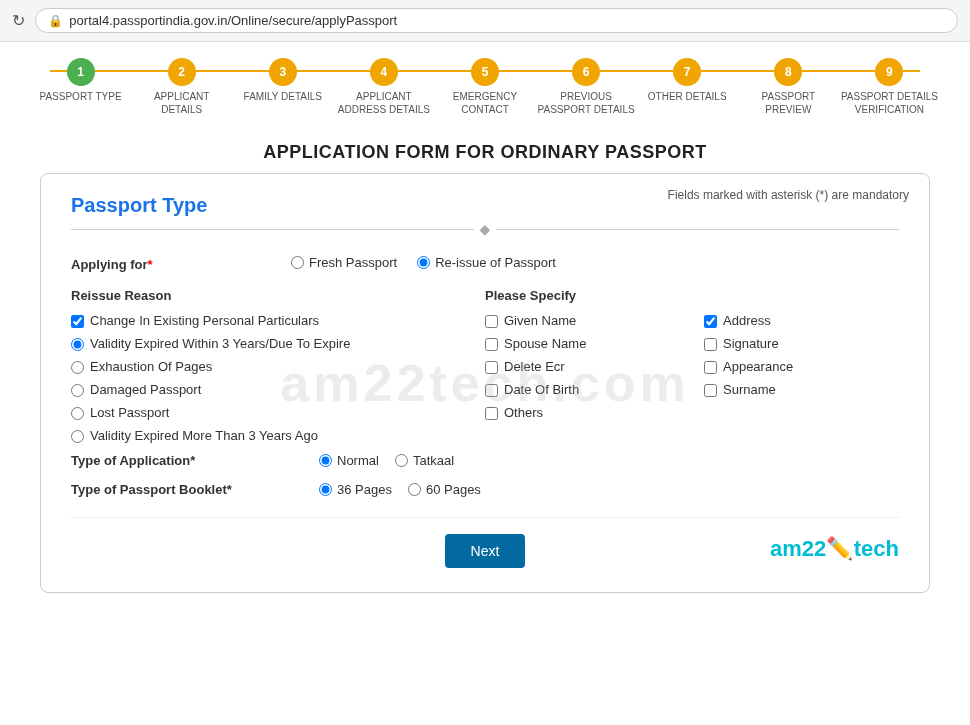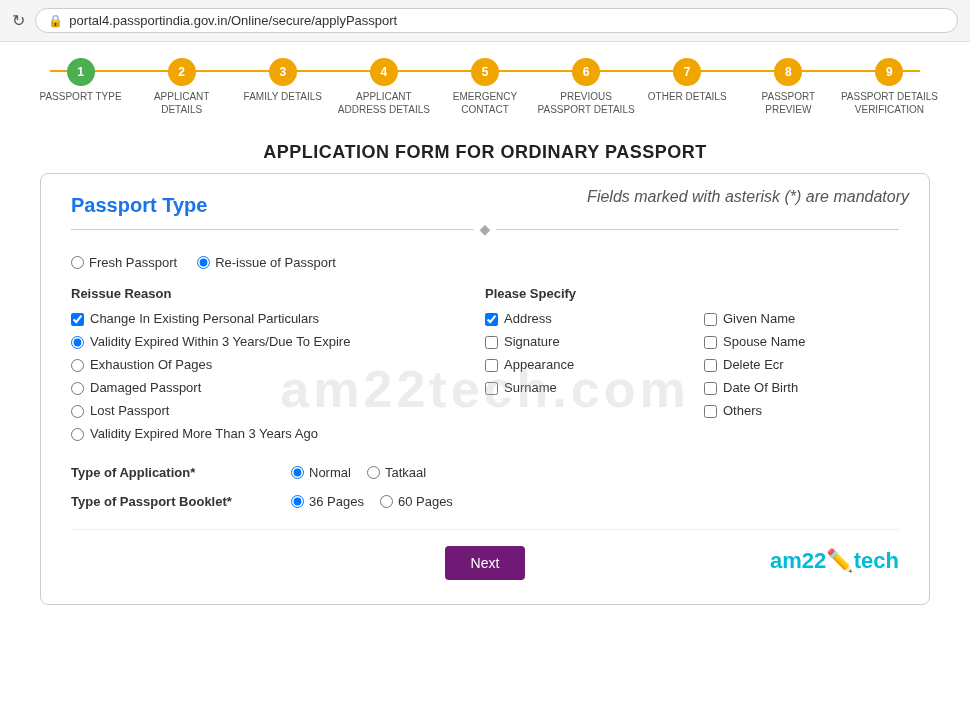--- a/index.html
+++ b/index.html
@@ -108,23 +108,22 @@
       border: 1px solid #ccc;
       border-radius: 8px;
       padding: 20px 30px 24px;
       background: white;
       position: relative;
     }
     .mandatory-note {
       position: absolute;
       top: 14px;
       right: 20px;
-      font-size: 16px;
+      font-size: 12px;
       color: #555;
-      font-style: italic;
     }
 
     
     .section-title {
       font-size: 20px;
       font-weight: bold;
       color: #1a73e8;
       margin-bottom: 4px;
     }
     .section-divider {
@@ -167,21 +166,21 @@
       align-items: center;
       gap: 5px;
       cursor: pointer;
       font-size: 13px;
     }
     .radio-label input { cursor: pointer; }
 
     
     .two-col-row {
       display: flex;
-      margin-bottom: 16px;
+      margin-bottom: 2px;
     }
     .col-left { flex: 1; }
     .col-right { flex: 1; }
 
     .col-section-label {
       font-weight: bold;
       font-size: 13px;
       margin-bottom: 10px;
     }
     .checkbox-item {
@@ -199,20 +198,21 @@
       display: flex;
       gap: 24px;
     }
     .specify-col { flex: 1; }
 
     
     .app-type-row {
       display: flex;
       align-items: center;
       margin-bottom: 14px;
+      gap: 28px;
     }
     .app-type-label {
       font-weight: bold;
       font-size: 13px;
       min-width: 220px;
     }
     .app-type-options {
       display: flex;
       align-items: center;
       gap: 16px;
@@ -245,21 +245,21 @@
     .btn-clear {
       background: #e53935;
       color: white;
       border: none;
       padding: 9px 26px;
       border-radius: 4px;
       font-size: 14px;
       cursor: pointer;
     }
     .btn-next {
-      background: #701a75;
+      background: #0369a1;
       color: white;
       border: none;
       padding: 9px 26px;
       border-radius: 4px;
       font-size: 14px;
       cursor: pointer;
     }
 
     
     .branding {
@@ -334,20 +334,23 @@
     <div class="section-title">Passport Type</div>
     <div class="section-divider">
       <div class="section-divider-line"></div>
       <span class="section-divider-diamond">◆</span>
       <div class="section-divider-line"></div>
     </div>
 
     <div class="watermark">am22tech.com</div>
 
     <div class="form-row">
+      <div class="form-label">
+        Applying for<span class="required">*</span>
+      </div>
       <div class="form-controls">
         <label class="radio-label">
           <input type="radio" name="applying_for" value="fresh" style="">
           <span>Fresh Passport</span>
         </label>
         <label class="radio-label">
           <input type="radio" name="applying_for" value="reissue" checked="" style="">
           <span>Re-issue of Passport</span>
         </label>
       </div>
@@ -383,57 +386,57 @@
           <span>Validity Expired More Than 3 Years Ago</span>
         </label>
       </div>
 
       <div class="col-right">
         <div class="col-section-label">Please Specify</div>
         <div class="specify-cols">
 
           <div class="specify-col">
             <label class="checkbox-item">
+              <input type="checkbox" style="">
+              <span>Given Name</span>
+            </label>
+            <label class="checkbox-item">
+              <input type="checkbox" style="">
+              <span>Spouse Name</span>
+            </label>
+            <label class="checkbox-item">
+              <input type="checkbox" style="">
+              <span>Delete Ecr</span>
+            </label>
+            <label class="checkbox-item">
+              <input type="checkbox" style="">
+              <span>Date Of Birth</span>
+            </label>
+            <label class="checkbox-item">
+              <input type="checkbox" style="">
+              <span>Others</span>
+            </label>
+          </div>
+
+          <div class="specify-col">
+            <label class="checkbox-item">
               <input type="checkbox" checked="" style="">
               <span>Address</span>
             </label>
             <label class="checkbox-item">
               <input type="checkbox" style="">
               <span>Signature</span>
             </label>
             <label class="checkbox-item">
               <input type="checkbox" style="">
               <span>Appearance</span>
             </label>
             <label class="checkbox-item">
               <input type="checkbox" style="">
               <span>Surname</span>
-            </label>
-          </div>
-
-          <div class="specify-col">
-            <label class="checkbox-item">
-              <input type="checkbox" style="">
-              <span>Given Name</span>
-            </label>
-            <label class="checkbox-item">
-              <input type="checkbox" style="">
-              <span>Spouse Name</span>
-            </label>
-            <label class="checkbox-item">
-              <input type="checkbox" style="">
-              <span>Delete Ecr</span>
-            </label>
-            <label class="checkbox-item">
-              <input type="checkbox" style="">
-              <span>Date Of Birth</span>
-            </label>
-            <label class="checkbox-item">
-              <input type="checkbox" style="">
-              <span>Others</span>
             </label>
           </div>
 
         </div>
       </div>
     </div>
 
     <div class="app-type-row">
       <div class="app-type-label">
         Type of Application<span class="required">*</span>

